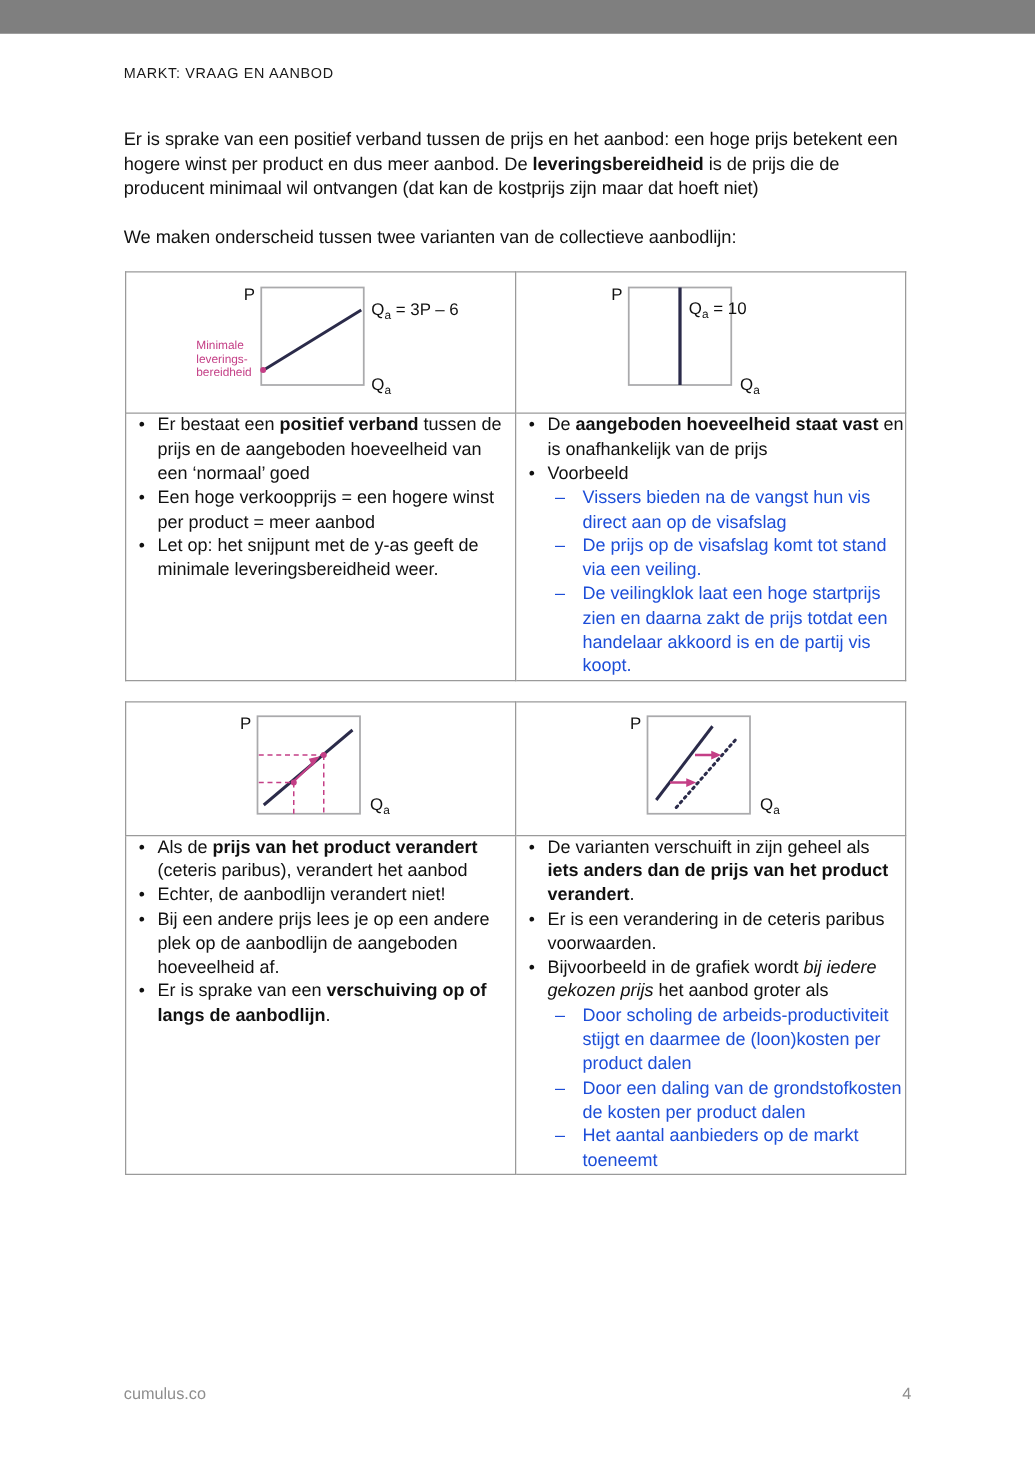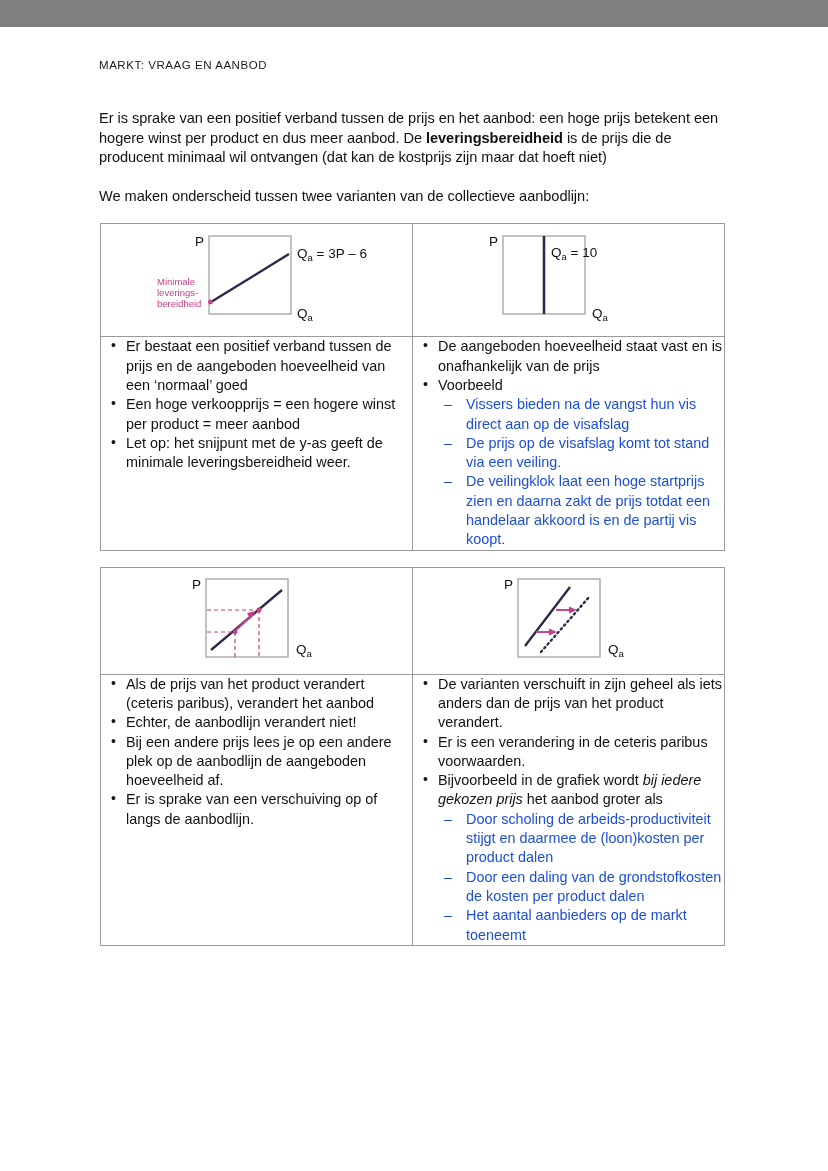--- a/index.html
+++ b/index.html
@@ -21,23 +21,23 @@
     width: 828px;
     height: 27px;
     background: #7f7f7f;
   }
   #page {
     position: absolute;
     left: 0; top: 27px;
     width: 828px;
   }
   .content {
-    margin: 0 auto;
+    margin: 12px auto;
     width: 630px;
-    padding-top: 32px;
+    padding-top: 14px;
   }
   .doc-header {
     font-size: 11.5px;
     letter-spacing: 0.55px;
     color: #1a1a1a;
     margin-bottom: 38px;
     font-weight: 400;
   }
   p.body-text {
     font-size: 14.6px;
@@ -111,21 +111,21 @@
   ul.sub {
     margin-top: 0;
     margin-left: 6px;
   }
   ul.sub > li::before {
     content: "\2013";
     position: absolute;
     left: 0px;
     top: 0px;
   }
-  li b { font-weight: normal; }
+  li b { font-weight: bold; }
   li i { font-style: italic; }
 
   .spacer-para { height: 16px; }
 
   
   .fig-wrap {
     position: absolute;
     left: 0; top: 0;
     width: 100%; height: 100%;
   }
@@ -279,13 +279,19 @@
               </ul>
             </li>
           </ul>
         </td>
       </tr>
     </tbody>
       </table>
 
   </div>
 
+  <div class="footer">
+    <div class="footer-inner">
+      <span>cumulus.co</span>
+      <span>4</span>
+    </div>
+  </div>
 </div>
 
 </body></html>

